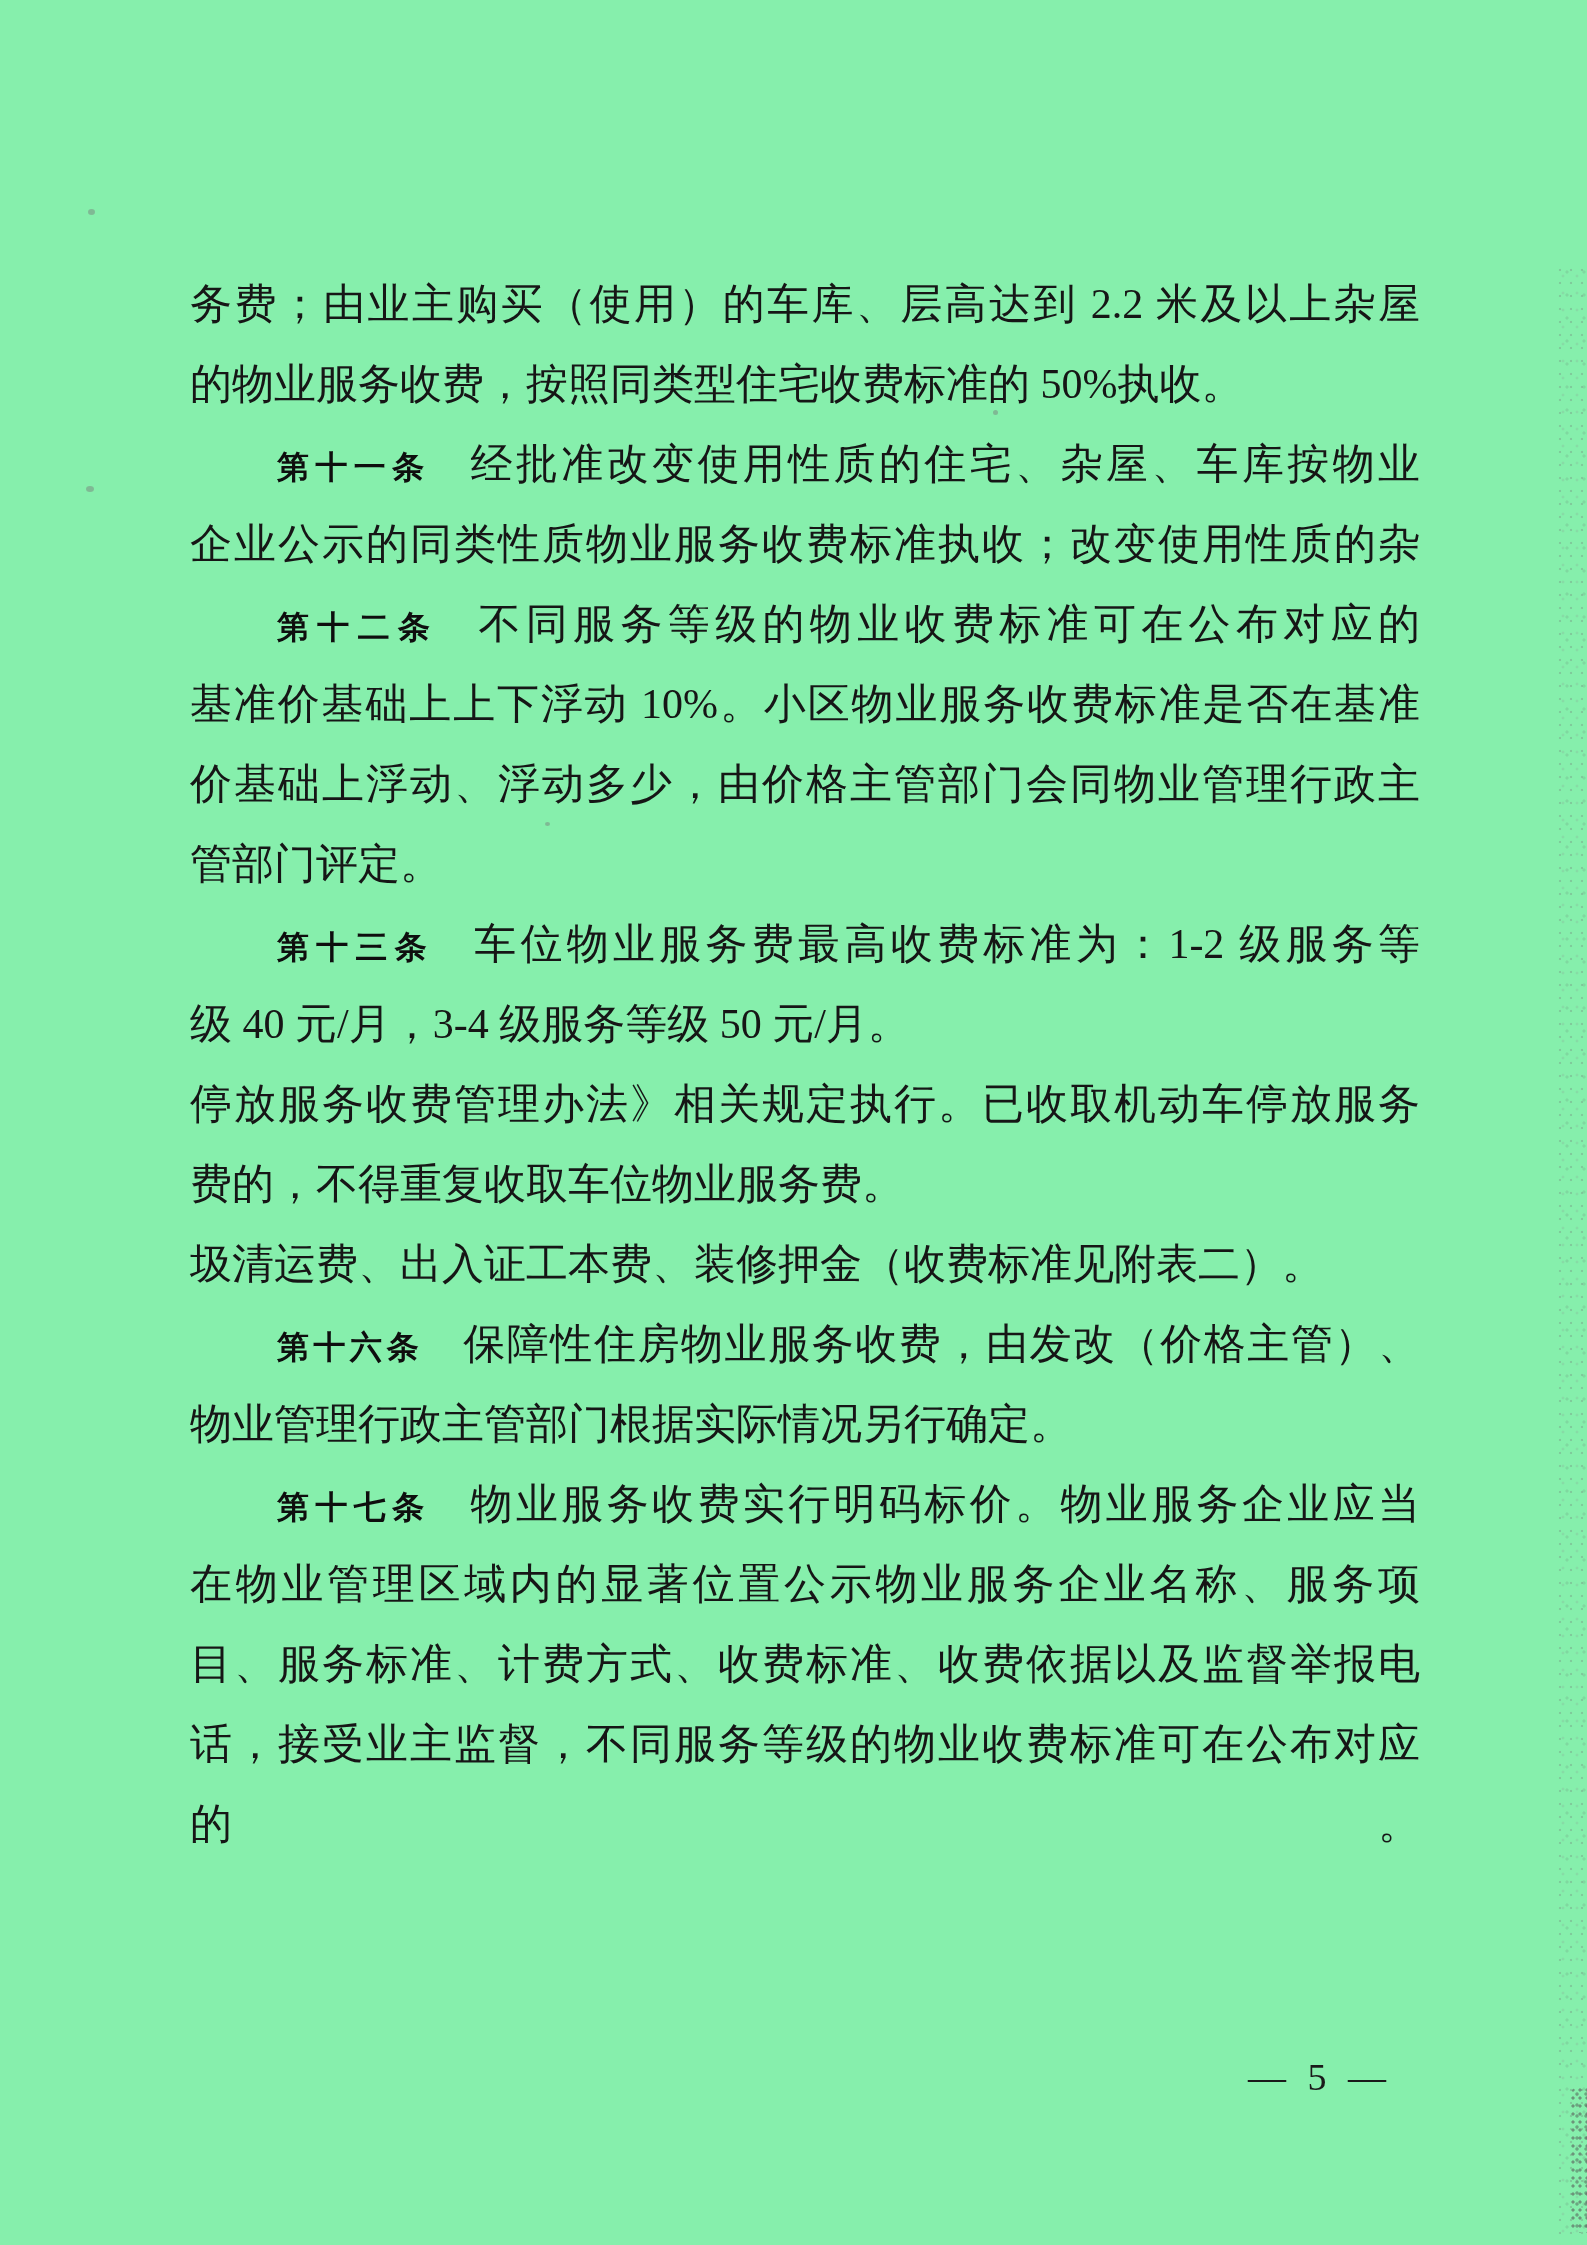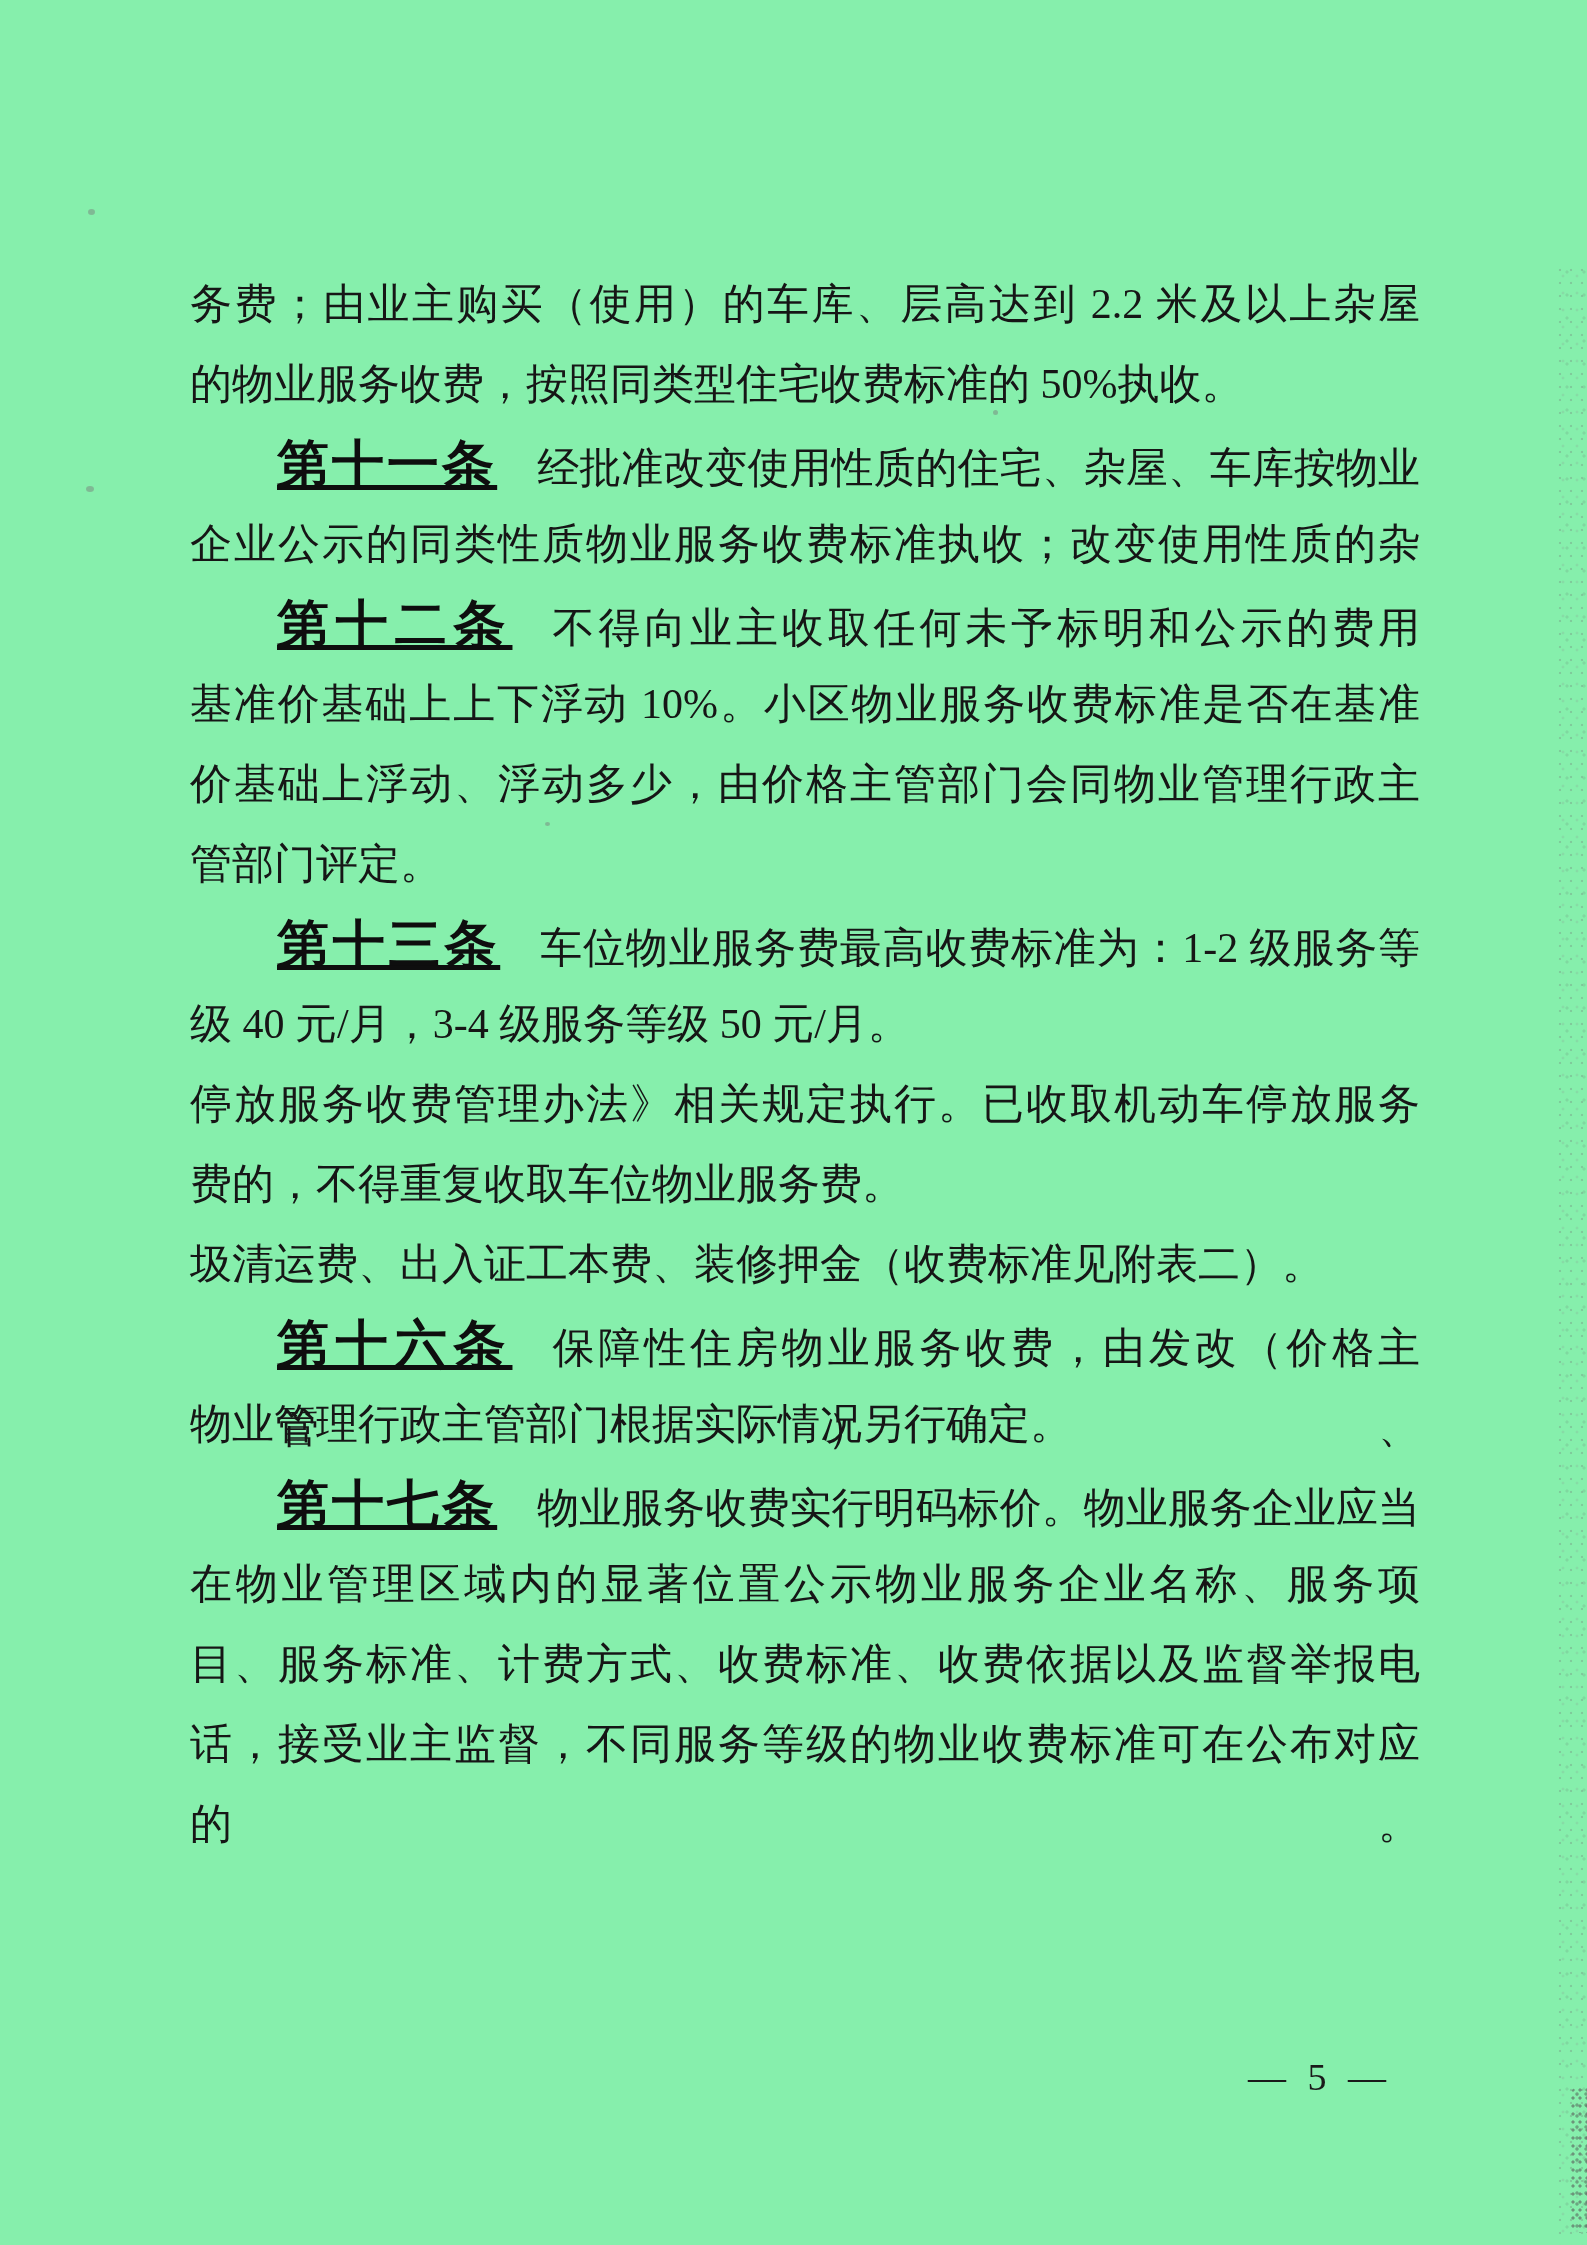--- a/index.html
+++ b/index.html
@@ -21,22 +21,22 @@
     height:80px;line-height:80px;
     font-size:42px;color:#161616;
     text-align:justify;text-align-last:left;
     white-space:nowrap;
   }
   .line.fill{white-space:normal;text-align-last:justify;}
   .line.indent{padding-left:87px;}
   .head{
     font-weight:700;
     font-family:"Liberation Sans","DejaVu Sans",sans-serif;
-    font-size:52px;letter-spacing:3px;
-    margin-right:40px;color:#0e0e0e;text-decoration:underline;
+    font-size:32px;letter-spacing:3px;
+    margin-right:40px;color:#0e0e0e;
   }
   .btext{color:#161616;}
   .footer{
     position:absolute;left:1248px;top:2052px;
     font-size:38px;line-height:50px;color:#1a1a1a;
     letter-spacing:6px;white-space:nowrap;
   }
   
   .noise-band{
     position:absolute;top:268px;right:0;width:50px;height:1977px;
@@ -72,21 +72,21 @@
   <div class="speck s1"></div>
   <div class="speck s2"></div>
   <div class="speck s3"></div>
   <div class="speck s4"></div>
 
   <div class="content">
       <div class="line fill"><span class="btext">务费；由业主购买（使用）的车库、层高达到 2.2 米及以上杂屋</span></div>
       <div class="line"><span class="btext">的物业服务收费，按照同类型住宅收费标准的 50%执收。</span></div>
       <div class="line fill indent"><span class="head">第十一条</span><span class="btext">经批准改变使用性质的住宅、杂屋、车库按物业</span></div>
       <div class="line fill"><span class="btext">企业公示的同类性质物业服务收费标准执收；改变使用性质的杂</span></div>
-      <div class="line fill indent"><span class="head">第十二条</span><span class="btext">不得向业主收取任何未予标明和公示的费用</span></div>
+      <div class="line fill indent"><span class="head">第十二条</span><span class="btext">不同服务等级的物业收费标准可在公布对应的</span></div>
       <div class="line fill"><span class="btext">基准价基础上上下浮动 10%。小区物业服务收费标准是否在基准</span></div>
       <div class="line fill"><span class="btext">价基础上浮动、浮动多少，由价格主管部门会同物业管理行政主</span></div>
       <div class="line"><span class="btext">管部门评定。</span></div>
       <div class="line fill indent"><span class="head">第十三条</span><span class="btext">车位物业服务费最高收费标准为：1-2 级服务等</span></div>
       <div class="line"><span class="btext">级 40 元/月，3-4 级服务等级 50 元/月。</span></div>
       <div class="line fill"><span class="btext">停放服务收费管理办法》相关规定执行。已收取机动车停放服务</span></div>
       <div class="line"><span class="btext">费的，不得重复收取车位物业服务费。</span></div>
       <div class="line"><span class="btext">圾清运费、出入证工本费、装修押金（收费标准见附表二）。</span></div>
       <div class="line fill indent"><span class="head">第十六条</span><span class="btext">保障性住房物业服务收费，由发改（价格主管）、</span></div>
       <div class="line"><span class="btext">物业管理行政主管部门根据实际情况另行确定。</span></div>

